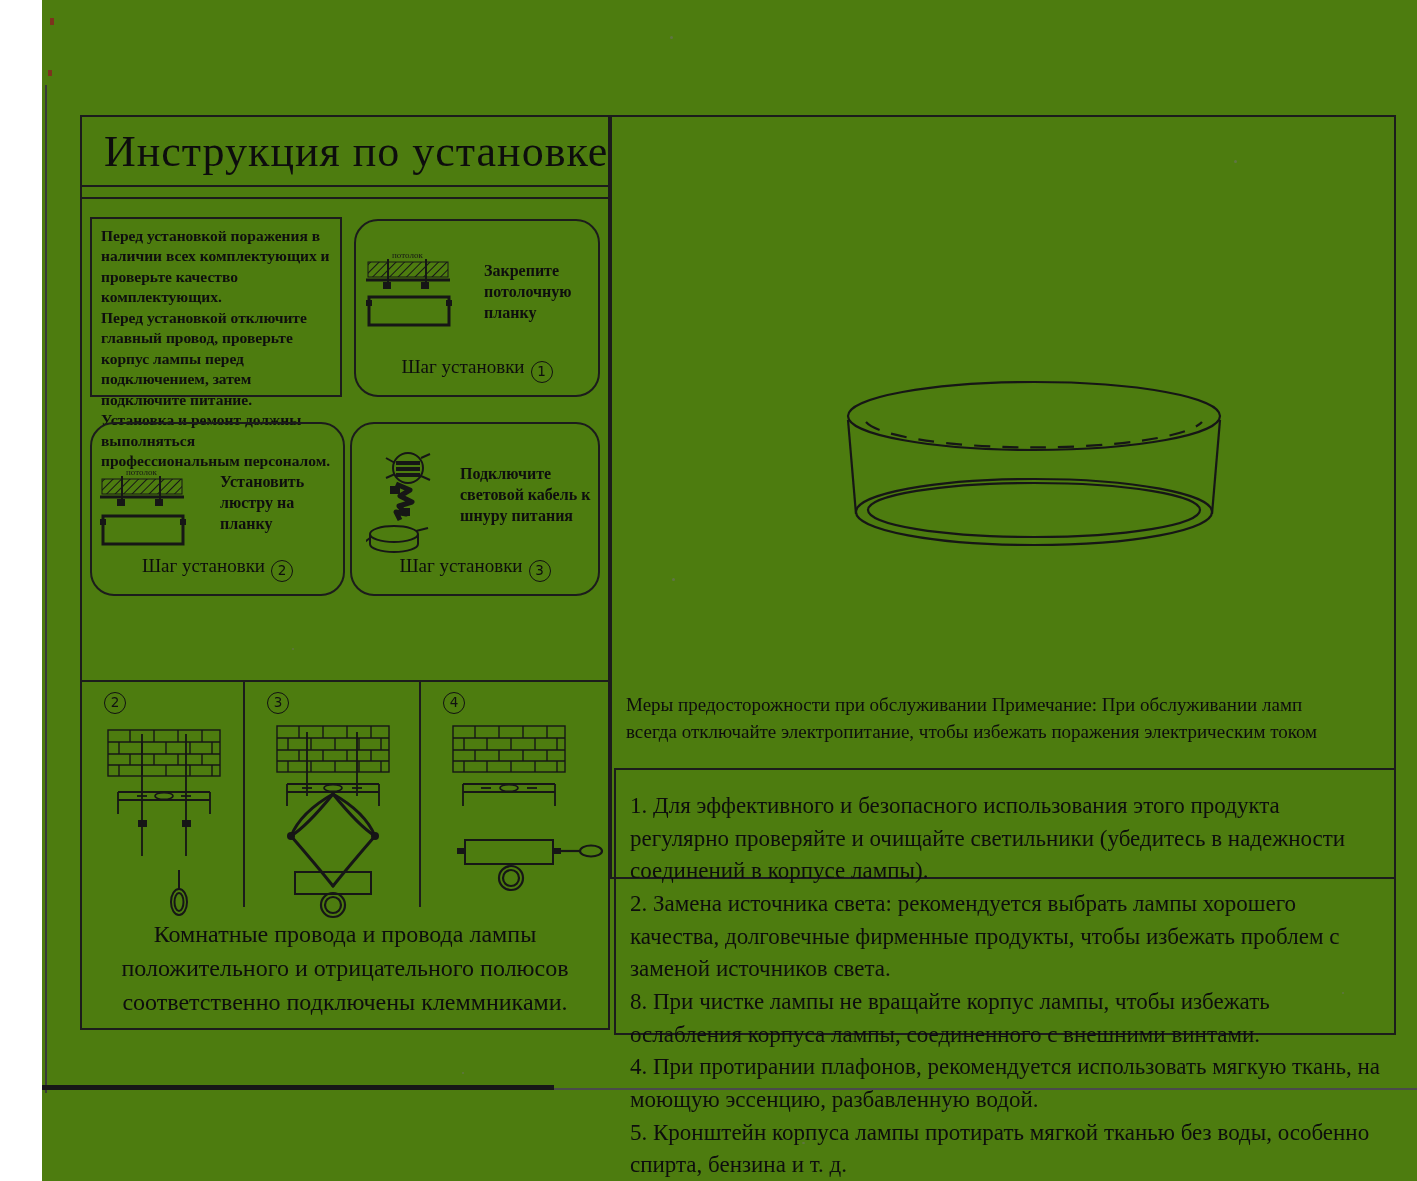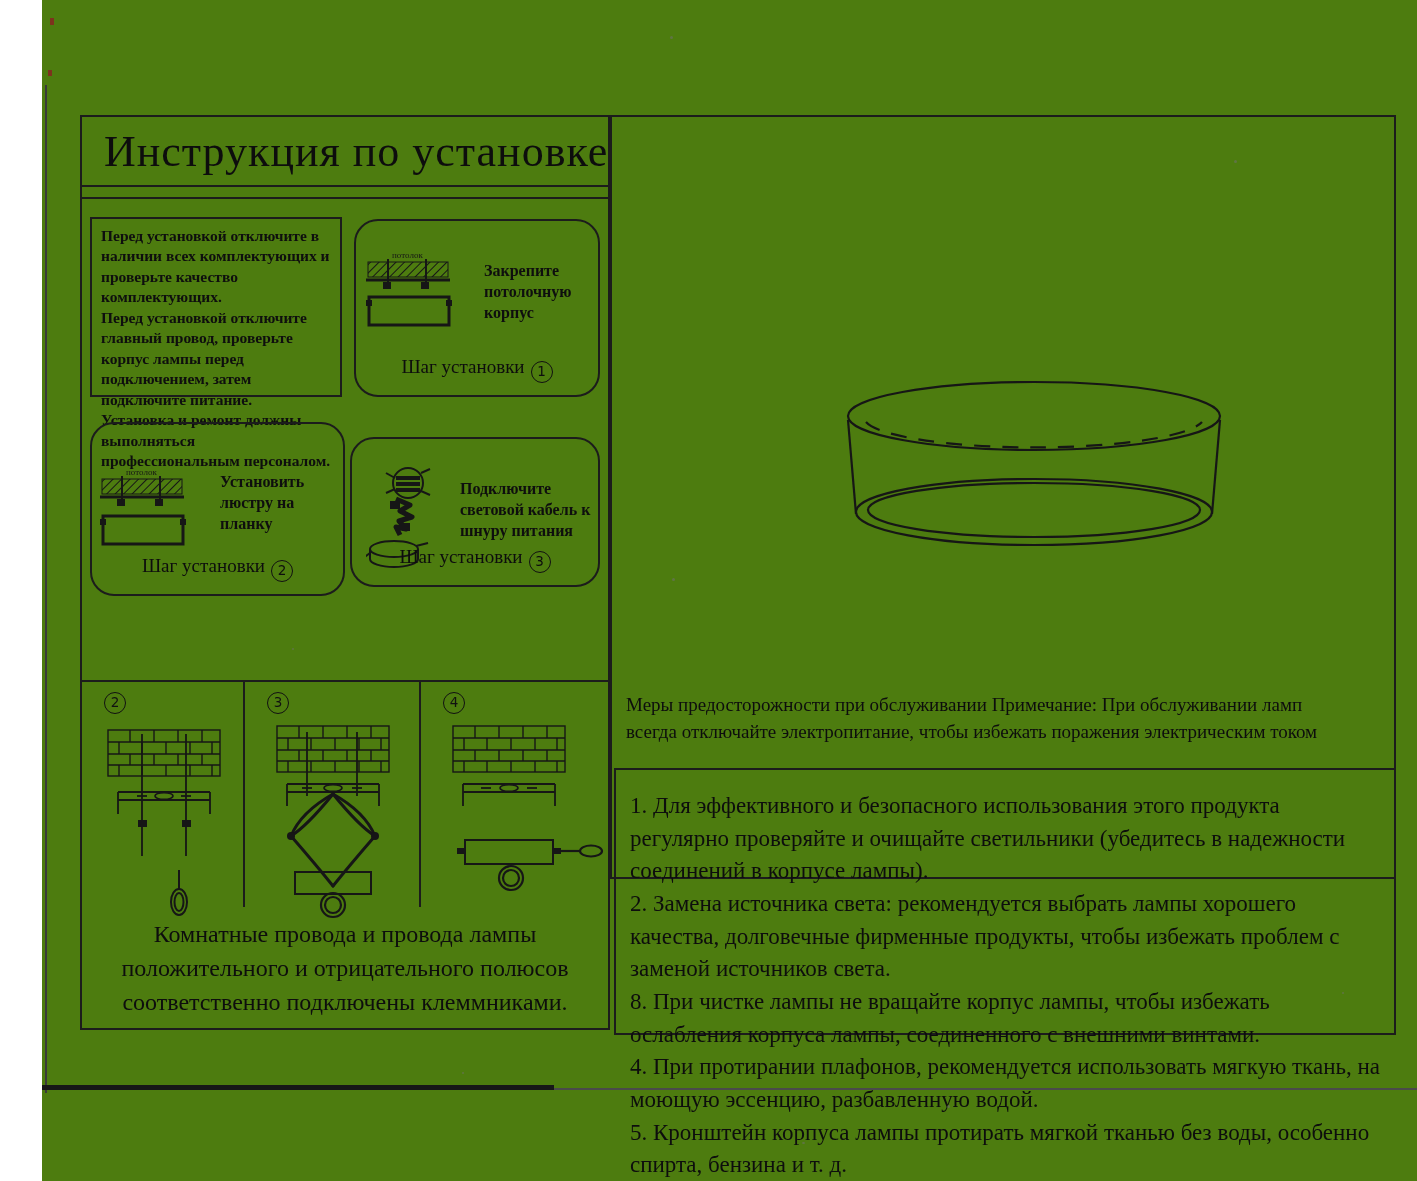--- a/index.html
+++ b/index.html
@@ -14,21 +14,21 @@
   #title-strip{position:absolute;left:0;top:0;width:100%;height:70px;border-bottom:2px solid #1c1c1c;box-sizing:border-box;display:flex;align-items:center;}
   #title-strip .t{font-size:44px;letter-spacing:1px;padding-left:22px;white-space:nowrap;color:#0d0d0d;}
   .subrule{position:absolute;left:0;top:80px;width:100%;height:2px;background:#1c1c1c;}
 
   #warning-box{left:8px;top:100px;width:252px;height:180px;border-width:2px;}
   #warning-box .wtxt{padding:7px 9px;font-size:15.5px;line-height:1.32;font-weight:bold;color:#0e0e0e;}
 
   .stepbox{box-sizing:border-box;}
   #step1-box{left:272px;top:102px;width:246px;height:178px;}
   #step2-box{left:8px;top:305px;width:255px;height:174px;}
-  #step3-box{left:268px;top:320px;width:250px;height:150px;}
+  #step3-box{left:268px;top:305px;width:250px;height:174px;}
   .step-caption{position:absolute;font-size:16px;line-height:1.3;font-weight:bold;color:#0e0e0e;}
   .step-footer{position:absolute;left:0;right:0;bottom:12px;text-align:center;font-size:19px;color:#0d0d0d;}
   .circ{display:inline-flex;width:20px;height:20px;border:1.6px solid #111;border-radius:50%;align-items:center;justify-content:center;font-size:13.5px;line-height:1;vertical-align:-3px;margin-left:6px;font-family:"DejaVu Sans",sans-serif;}
 
   
   #diag-rule{position:absolute;left:0;top:563px;width:100%;height:2px;background:#1c1c1c;}
   .vdiv{position:absolute;top:563px;width:2px;height:227px;background:#1c1c1c;}
   #vdiv1{left:161px;} #vdiv2{left:337px;}
   .panel{position:absolute;top:565px;height:240px;}
   #panel2{left:0;width:161px;} #panel3{left:163px;width:174px;} #panel4{left:339px;width:187px;}
@@ -65,21 +65,21 @@
 
   <div id="left-col" class="box">
 
     <div id="title-strip">
       <div class="t">Инструкция по установке</div>
     </div>
     <div class="subrule"></div>
 
     <div id="warning-box" class="box">
       <div class="wtxt">
-        <div>Перед установкой отключите в наличии всех комплектующих и проверьте качество комплектующих.</div>
+        <div>Перед установкой поражения в наличии всех комплектующих и проверьте качество комплектующих.</div>
         <div>Перед установкой отключите главный провод, проверьте корпус лампы перед подключением, затем подключите питание.</div>
         <div>Установка и ремонт должны выполняться профессиональным персоналом.</div>
       </div>
     </div>
 
     <div id="step1-box" class="box rounded stepbox">
       <svg width="112" height="92" viewBox="0 0 112 92" style="position:absolute;left:10px;top:28px;">
         <defs>
           <pattern id="hatch1" width="6" height="6" patternTransform="rotate(45)" patternUnits="userSpaceOnUse">
             <line x1="0" y1="0" x2="0" y2="6" stroke="#161616" stroke-width="2"></line>
@@ -89,21 +89,21 @@
         <rect x="2" y="13" width="80" height="15" fill="url(#hatch1)" stroke="#161616" stroke-width="1"></rect>
         <line class="ink" x1="22" y1="10" x2="22" y2="34" stroke-width="2"></line>
         <line class="ink" x1="60" y1="10" x2="60" y2="34" stroke-width="2"></line>
         <line class="ink" x1="0" y1="31" x2="84" y2="31" stroke-width="3"></line>
         <rect x="17" y="33" width="8" height="7" fill="#161616"></rect>
         <rect x="55" y="33" width="8" height="7" fill="#161616"></rect>
         <rect class="ink" x="3" y="48" width="80" height="28" stroke-width="3"></rect>
         <rect x="0" y="51" width="6" height="6" fill="#161616"></rect>
         <rect x="80" y="51" width="6" height="6" fill="#161616"></rect>
       </svg>
-      <div class="step-caption" style="left:128px;top:40px;width:112px;">Закрепите потолочную корпус</div>
+      <div class="step-caption" style="left:128px;top:40px;width:112px;">Закрепите потолочную планку</div>
       <div class="step-footer">
         <span>Шаг установки</span><span class="circ">1</span>
       </div>
     </div>
 
     <div id="step2-box" class="box rounded stepbox">
       <svg width="112" height="92" viewBox="0 0 112 92" style="position:absolute;left:8px;top:42px;">
         <defs>
           <pattern id="hatch2" width="6" height="6" patternTransform="rotate(45)" patternUnits="userSpaceOnUse">
             <line x1="0" y1="0" x2="0" y2="6" stroke="#161616" stroke-width="2"></line>

